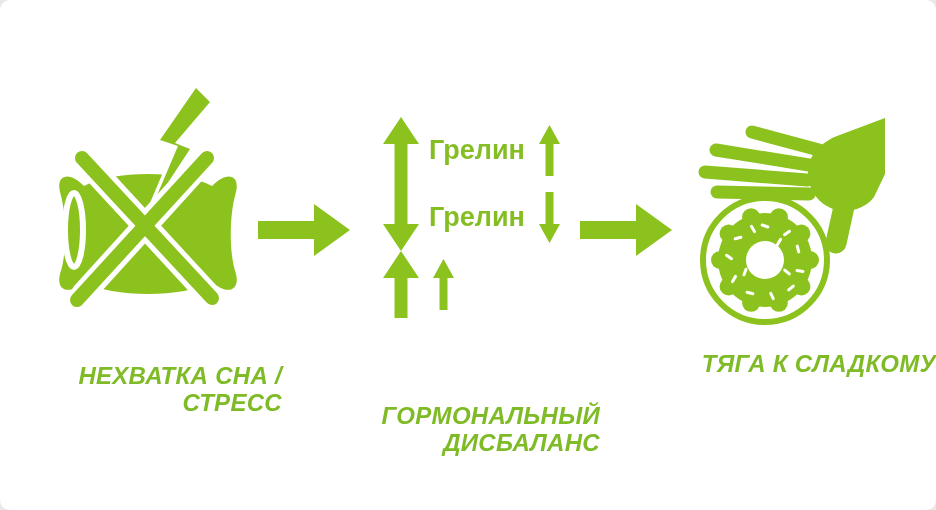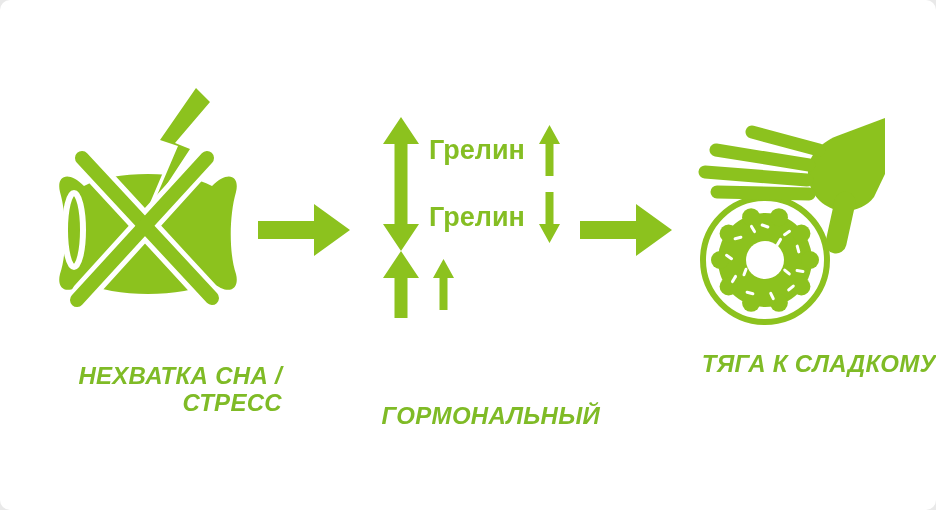--- a/index.html
+++ b/index.html
@@ -174,19 +174,20 @@
     </svg>
   </div>
 
   <div class="stage-label" style="left:27px;top:362px;width:255px;">
     <div>НЕХВАТКА СНА /</div>
     <div>СТРЕСС</div>
   </div>
 
   <div class="stage-label" style="left:336px;top:362px;width:264px;margin-top:40px;">
     <div>ГОРМОНАЛЬНЫЙ</div>
+    <div>ДИСБАЛАНС</div>
   </div>
 
   <div class="stage-label" style="left:630px;top:350px;width:306px;">
     <div>ТЯГА К СЛАДКОМУ</div>
   </div>
 
 </div>
 
 </body></html>

